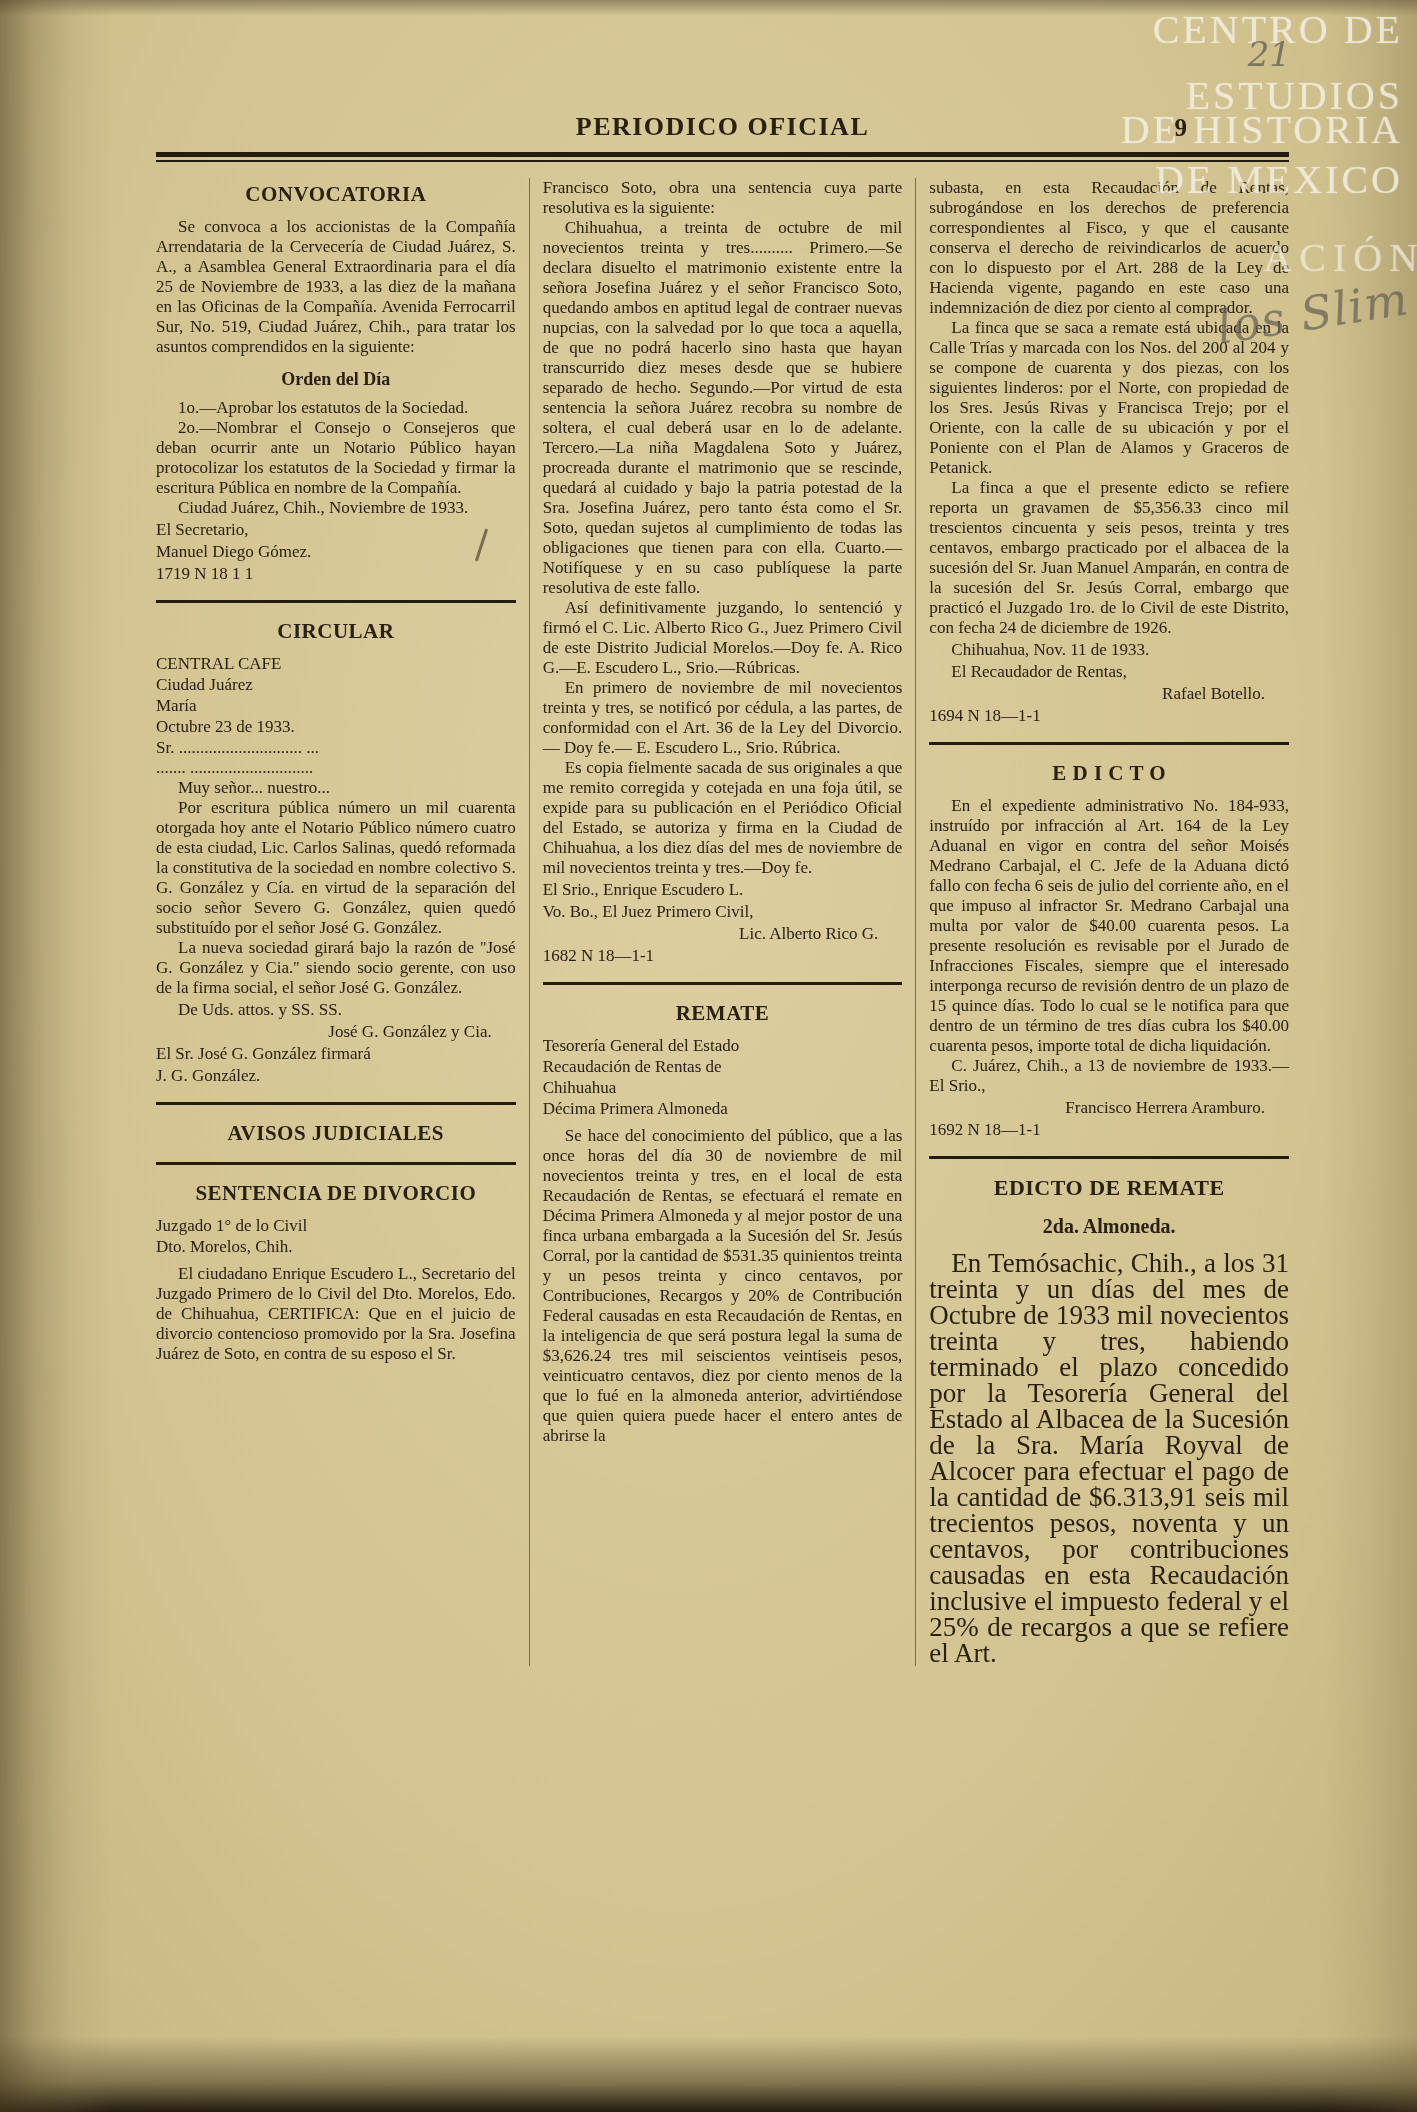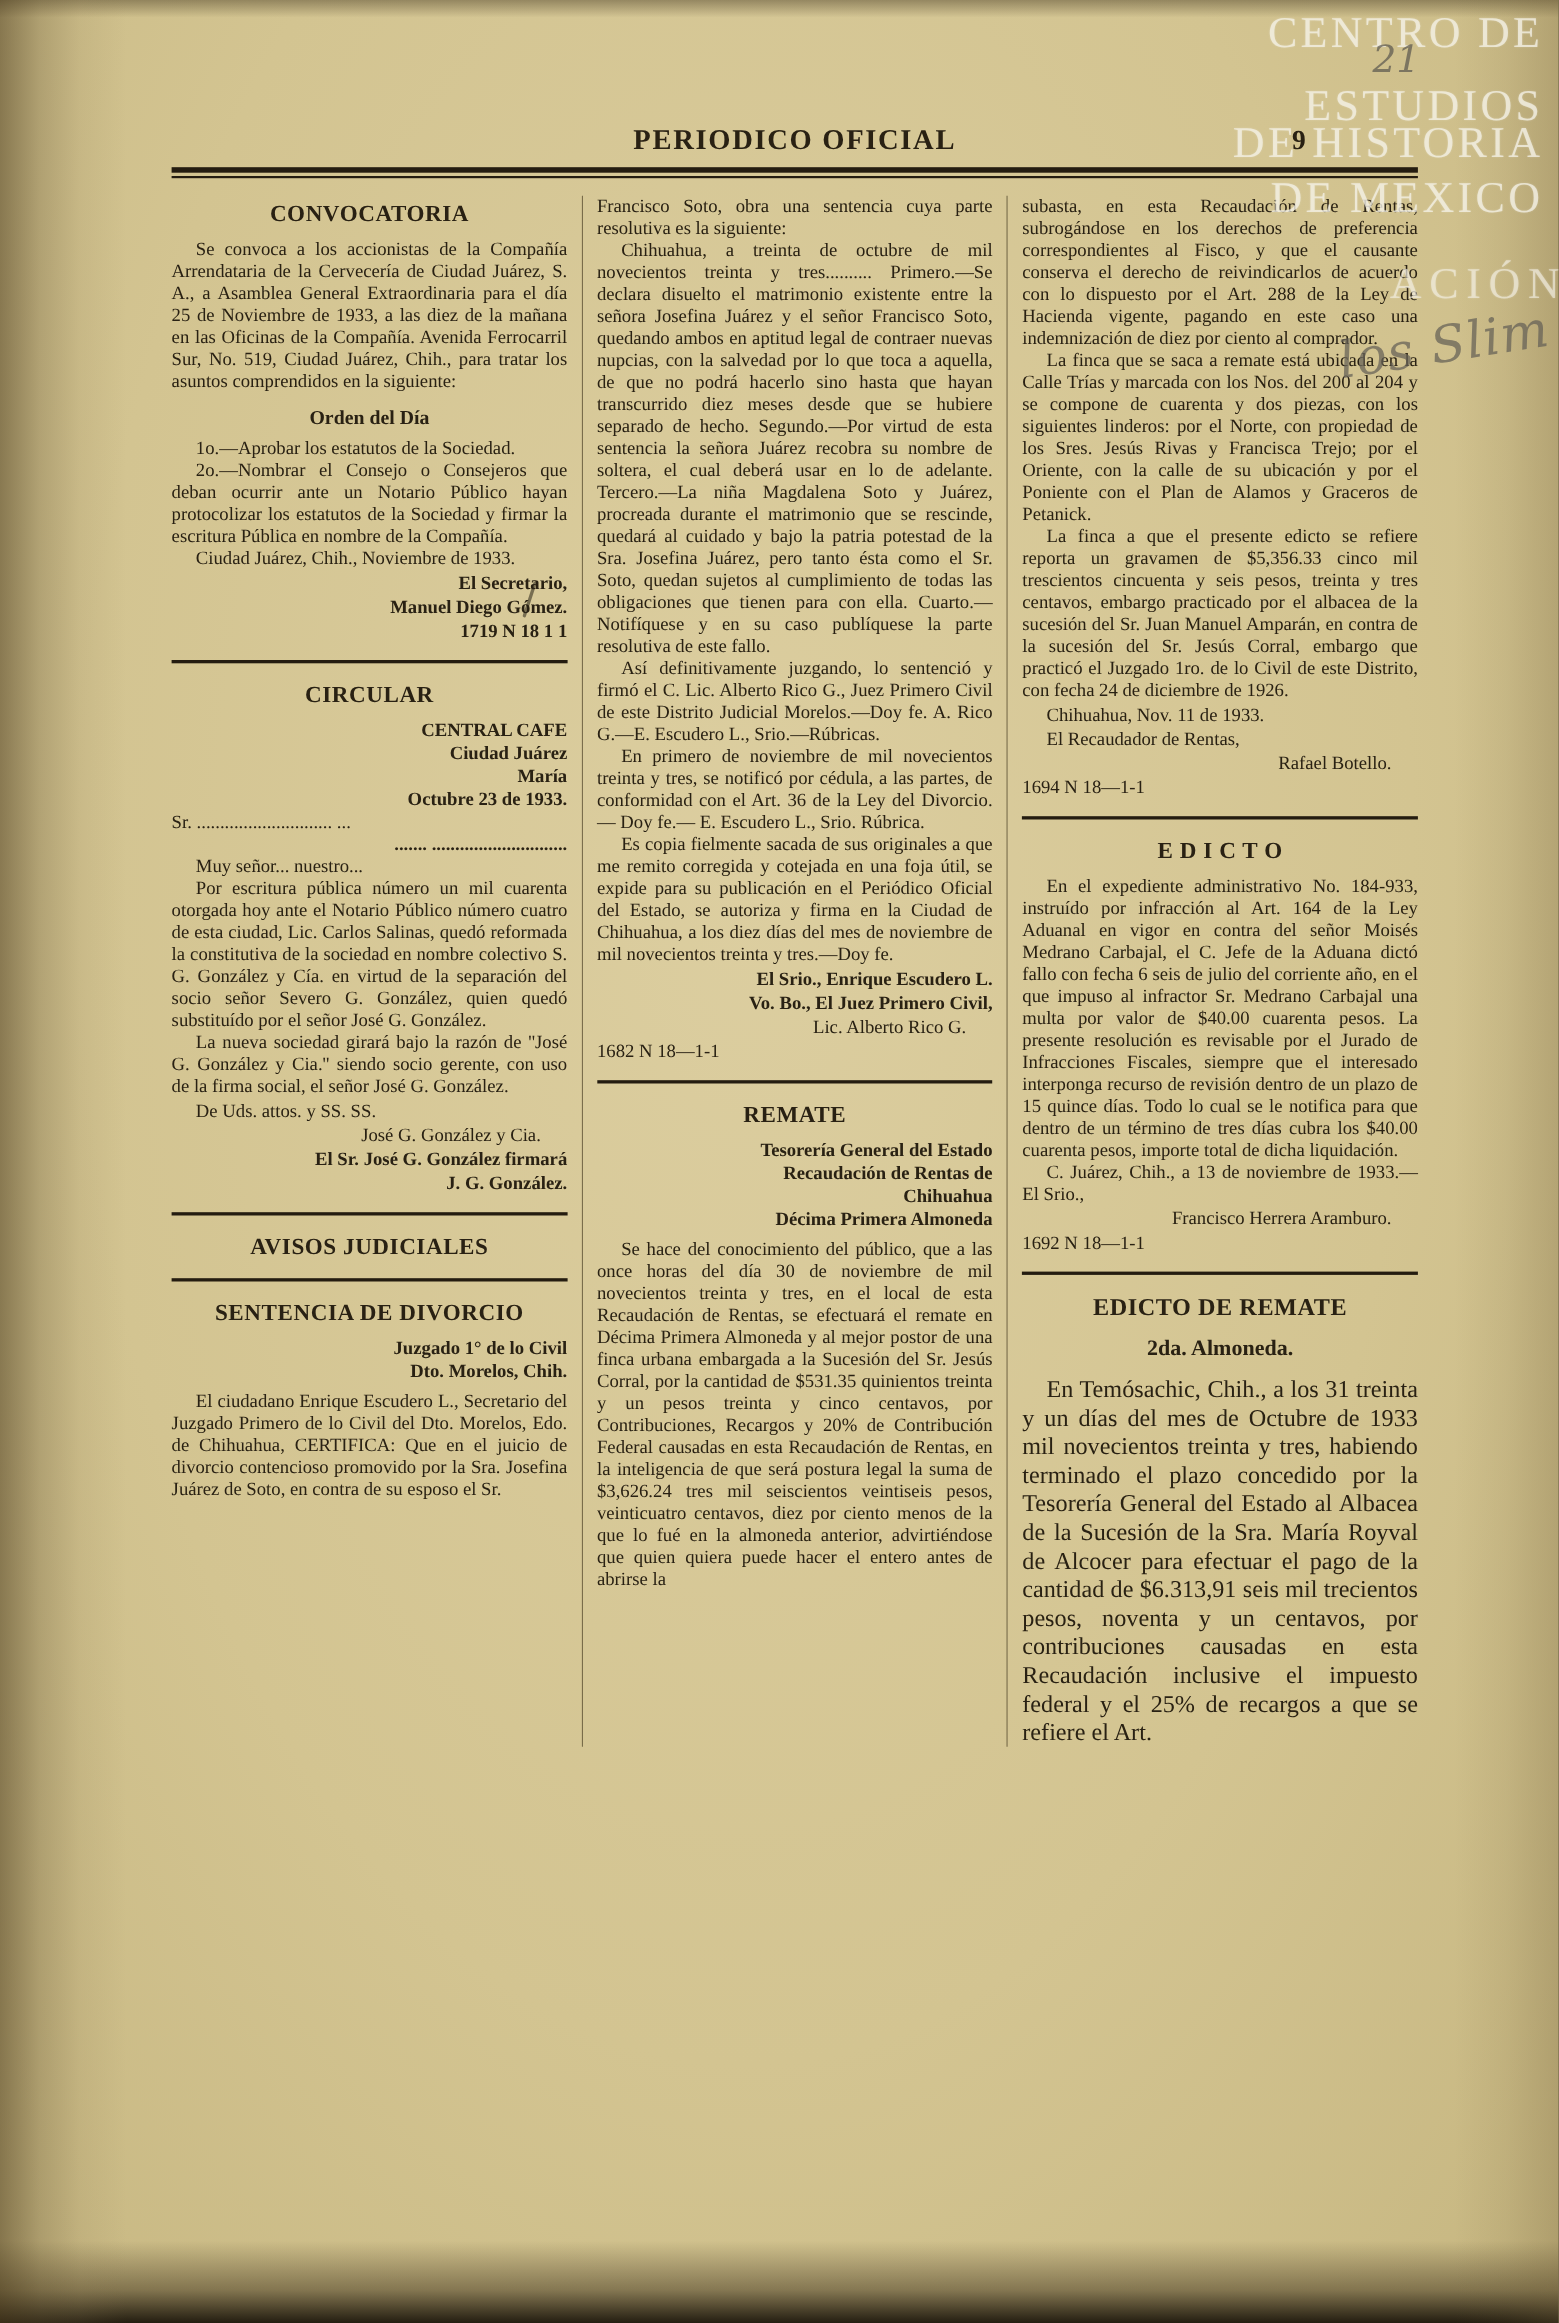--- a/index.html
+++ b/index.html
@@ -19,31 +19,31 @@
   .mast-title{display:inline-block;font-weight:bold;font-size:26px;letter-spacing:1.5px;}
   .page-num{position:absolute;right:102px;top:2px;font-weight:bold;font-size:25px;}
   .double-rule{margin-top:6px;border-top:5px solid #241c10;border-bottom:2px solid #241c10;height:3px;}
   .columns{display:flex;align-items:stretch;padding:16px 128px 0 156px;}
   .col{flex:1 1 0;min-width:0;padding:0 13px;}
   .col:first-child{padding-left:0;}
   .col:last-child{padding-right:0;}
   .col + .col{border-left:1px solid rgba(58,46,24,.6);}
   p{margin:0;font-size:17px;line-height:20px;text-align:justify;}
   .ind{text-indent:22px;}
-  .cline{text-align:right;font-weight:bold;}
+  .cline{text-align:left;}
   .rline{text-align:right;padding-right:24px;}
   .lline{text-align:left;}
   .head{font-size:21px;font-weight:bold;text-align:center;letter-spacing:.5px;margin:16px 0 10px;font-family:"Liberation Serif",serif;}
   .head.first{margin-top:4px;}
   .subhead{font-size:18px;font-weight:bold;text-align:center;margin:12px 0 8px;}
   .org p{margin:1px 0;}
   .sig p{margin:2px 0;}
   .rule{border-top:3px solid #241c10;margin:16px 0 2px;}
   .gap{height:6px;}
-  .lg p{font-size:22px;line-height:26px;font-family:Liberation Serif, serif;}
+  .lg p{font-size:27px;line-height:26px;font-family:Liberation Serif, serif;}
   .lg .subhead{font-size:20px;margin:14px 0 12px;}
   .lg .head{font-size:22px;}
   
   .wm{position:absolute;right:14px;text-align:center;color:rgba(244,241,231,.75);
       font-size:40px;letter-spacing:3px;white-space:nowrap;
       font-family:"Liberation Serif",serif;text-shadow:0 0 2px rgba(255,255,255,.25);}
   .wm1{top:6px;} .wm2{top:72px;} .wm3{top:106px;} .wm4{top:156px;}
   .wm5{top:234px;right:-8px;color:rgba(244,241,231,.58);letter-spacing:7px;}
   .wm-num{position:absolute;top:34px;right:126px;font-size:34px;color:rgba(96,92,82,.75);
           font-family:"DejaVu Serif",serif;font-style:italic;}

